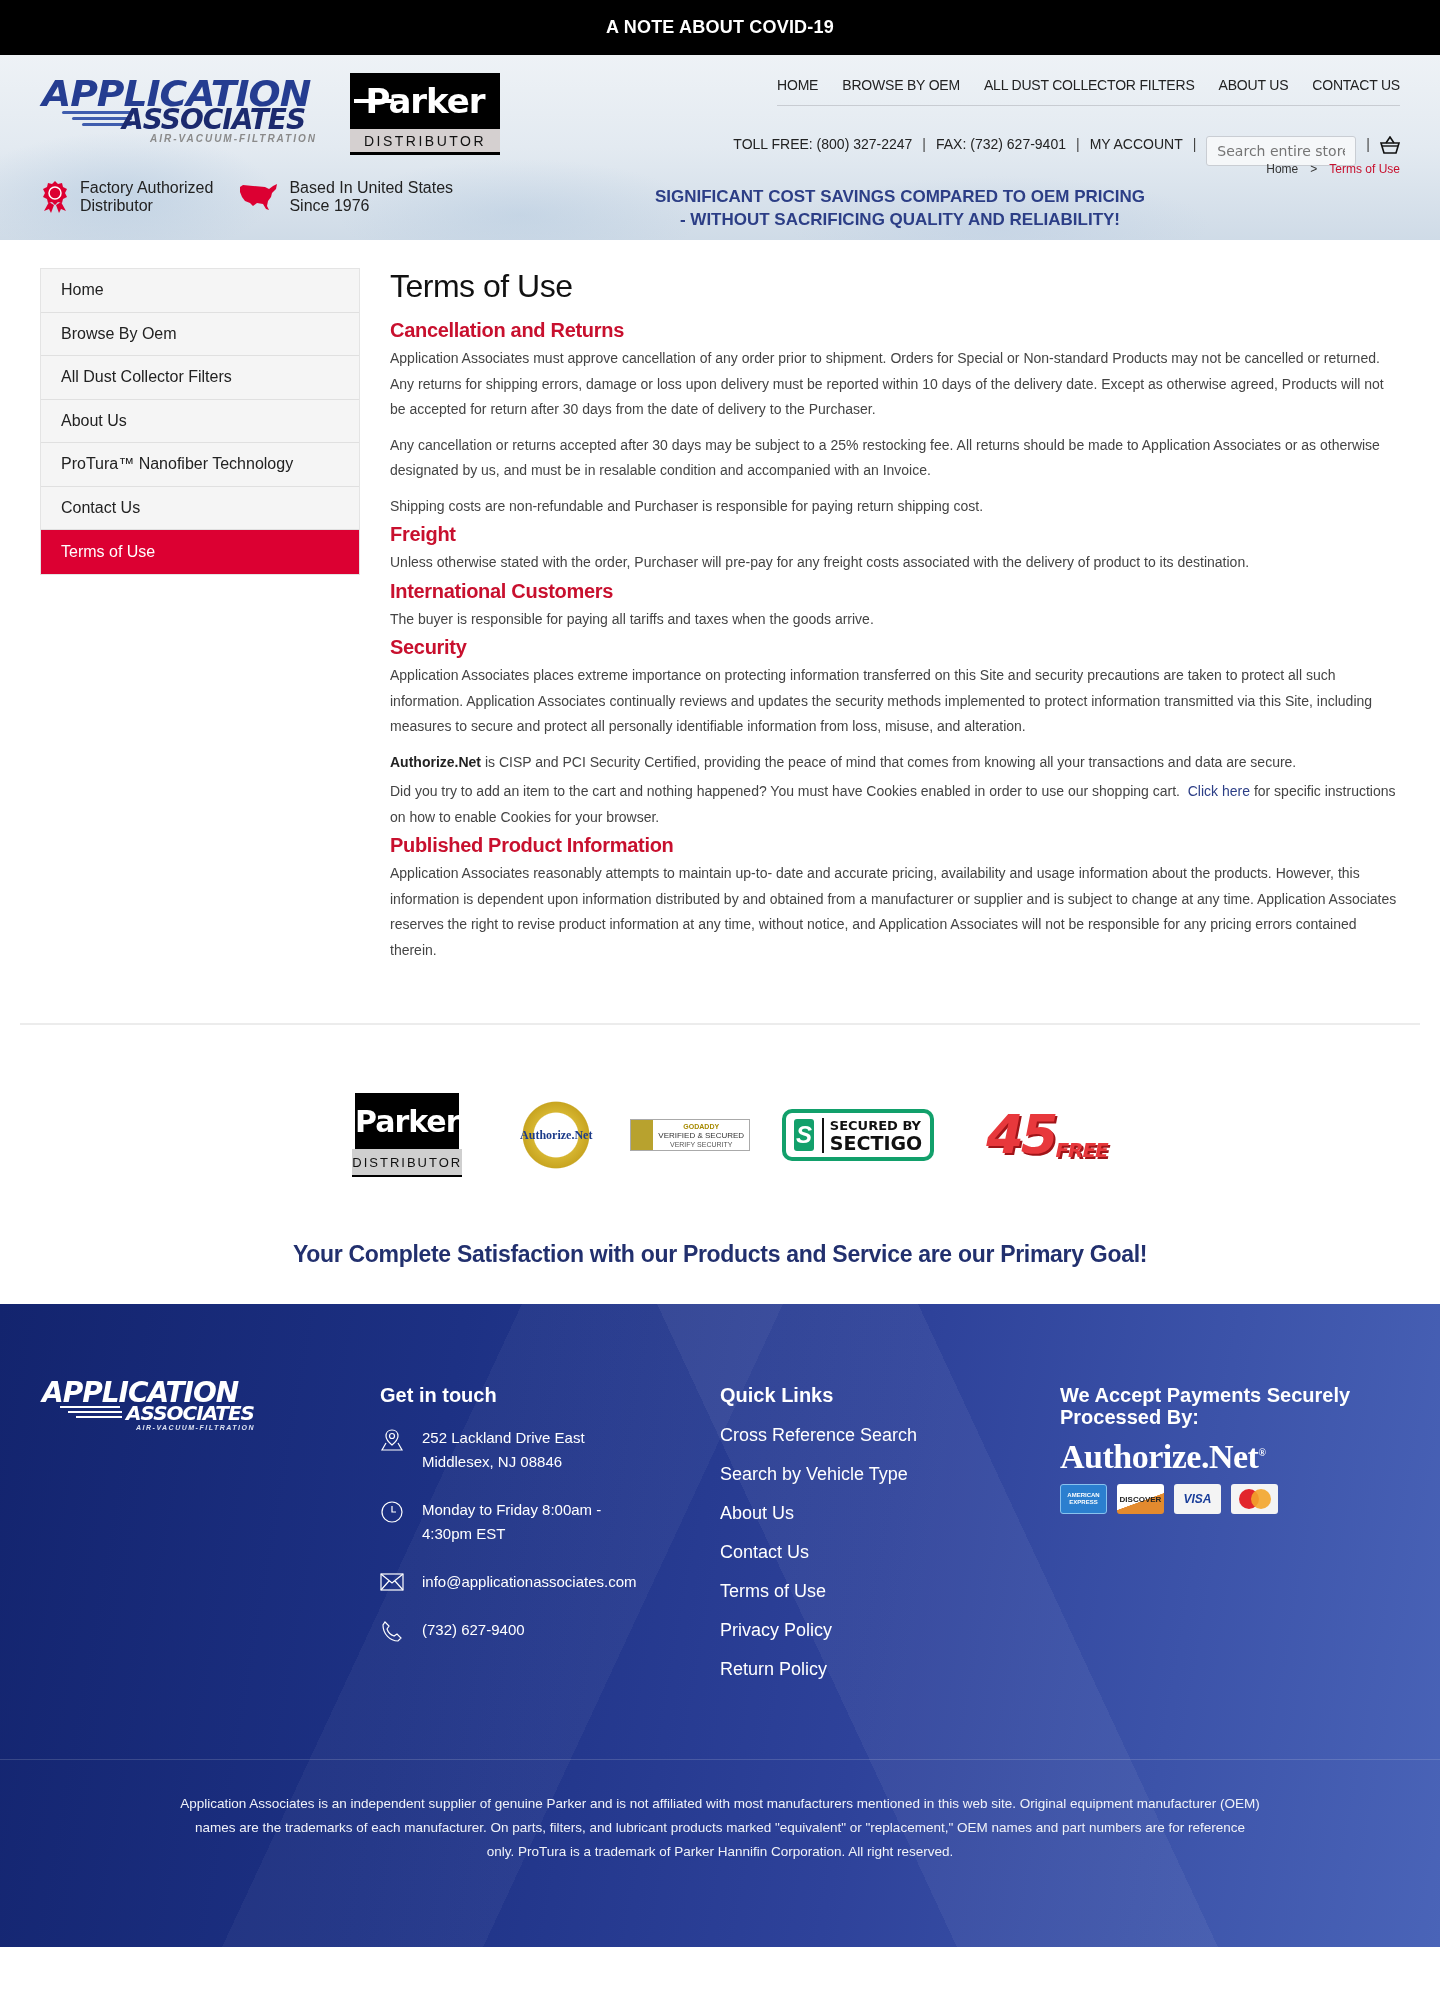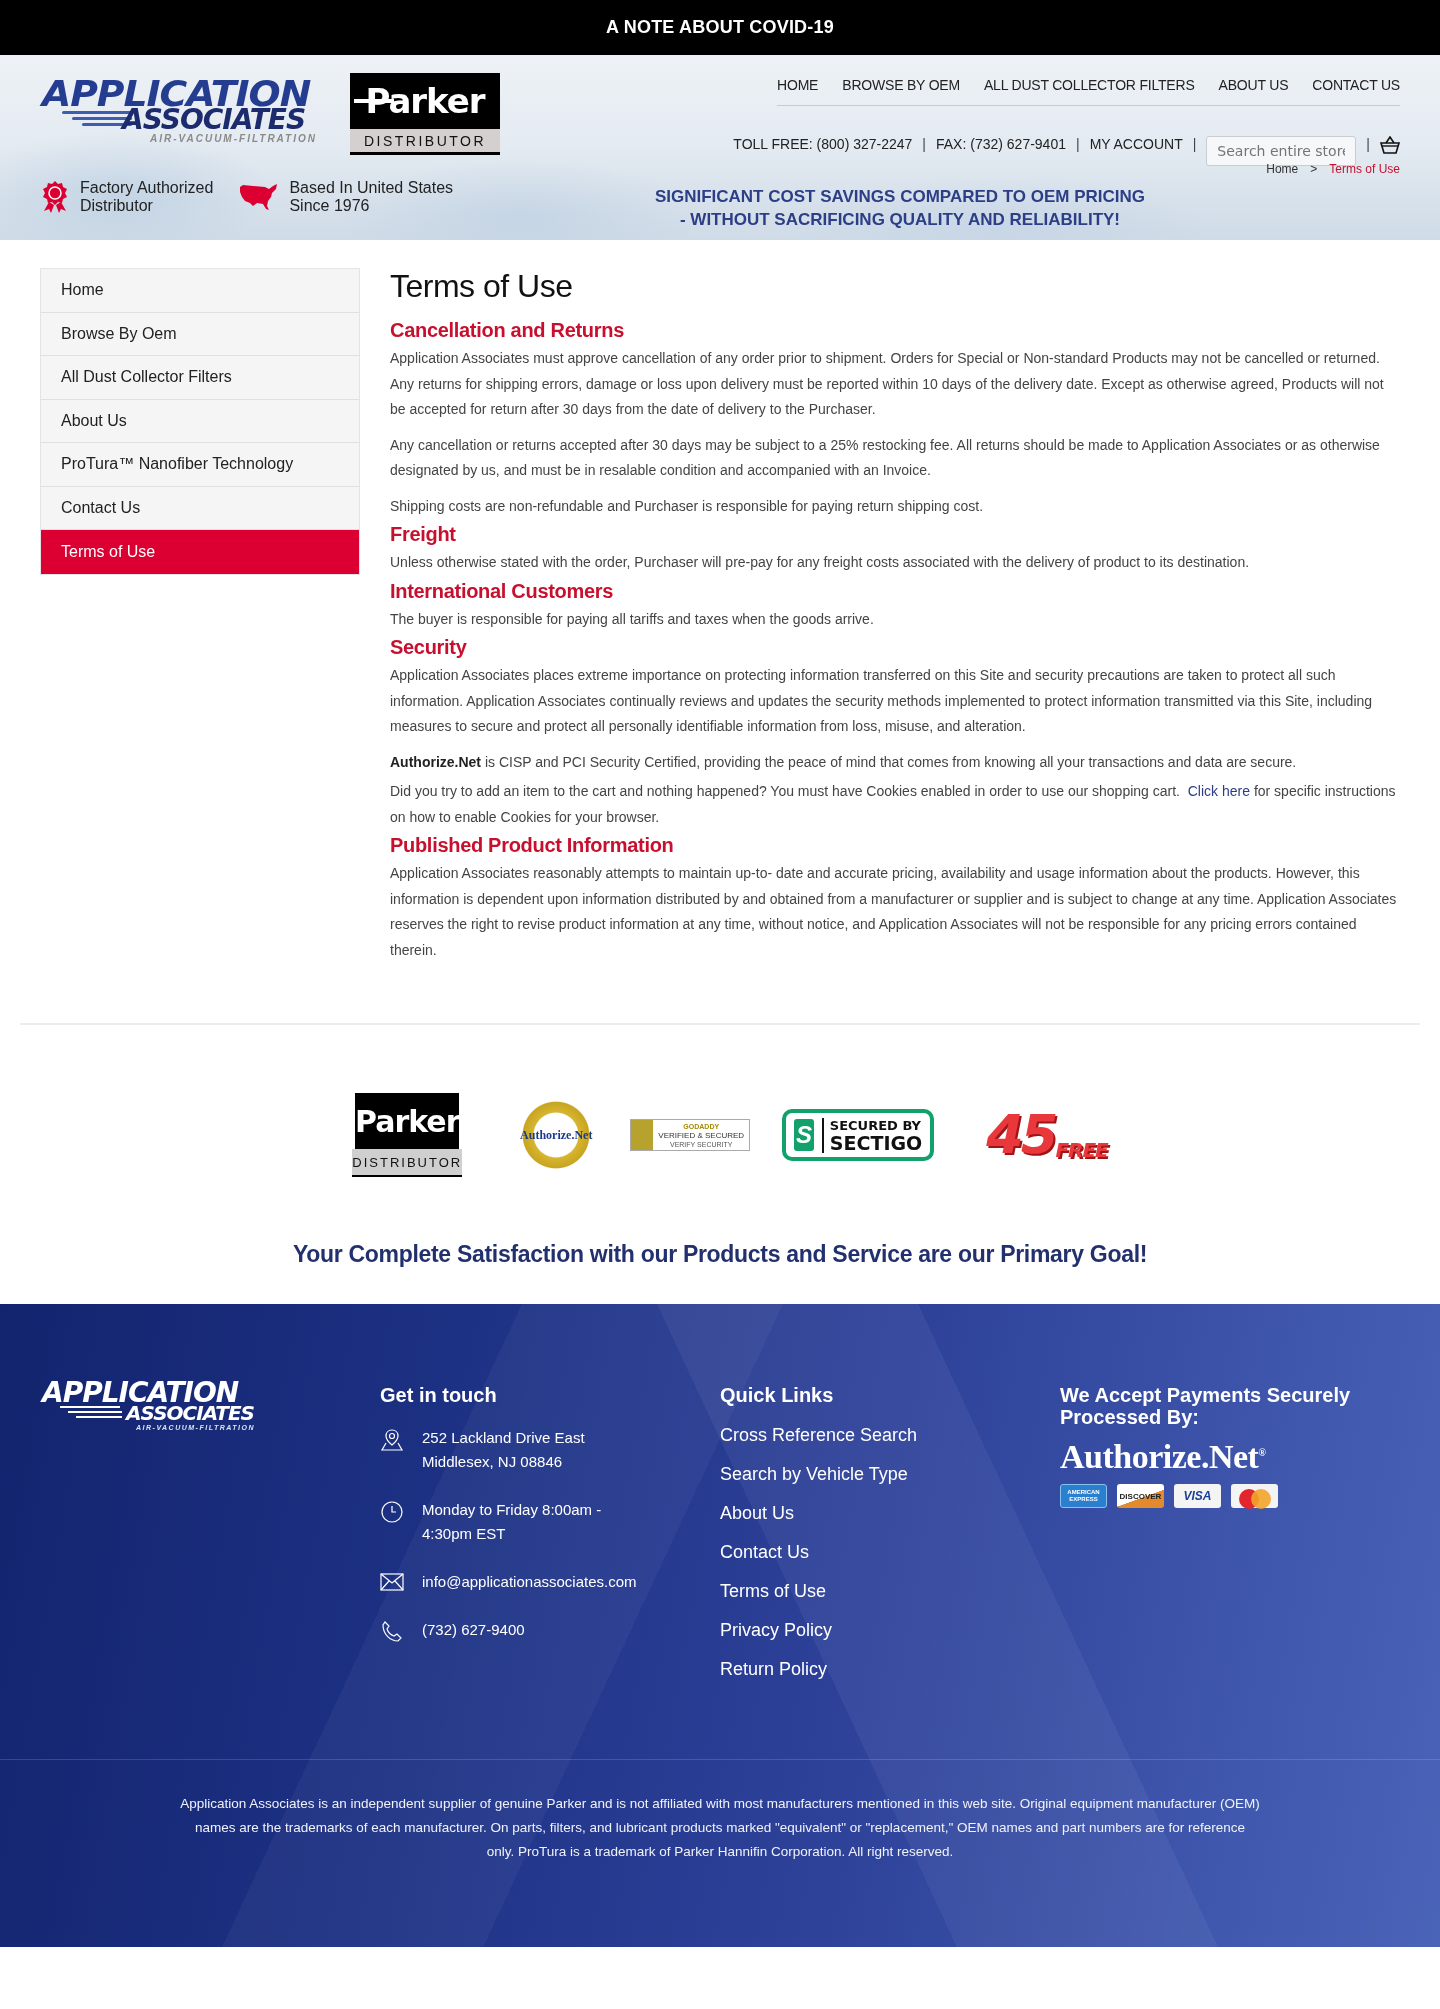--- a/index.html
+++ b/index.html
@@ -93,21 +93,21 @@
   .f-col h3 { font-size: 20px; font-weight: bold; margin-bottom: 20px; line-height: 22px; }
   .f-contact { left: 380px; width: 300px; }
   .f-row { display: flex; gap: 18px; font-size: 15px; line-height: 24px; margin-bottom: 24px; align-items: flex-start; }
   .f-row svg { flex-shrink: 0; margin-top: 2px; }
   .f-links { left: 720px; }
   .f-links a { display: block; color: #fff; text-decoration: none; font-size: 18px; margin-bottom: 20px; line-height: 19px; cursor: pointer; }
   .f-pay { left: 1060px; width: 320px; }
   .auth-word { font-family: "Liberation Serif", serif; font-weight: bold; font-size: 34px; margin-top: 8px; letter-spacing: -0.5px; }
   .auth-word sup { font-size: 10px; }
   .cards { display: flex; gap: 10px; margin-top: 8px; }
-  .card { width: 47px; height: 24px; border-radius: 3px; display: flex; align-items: center; justify-content: center; font-size: 8px; font-weight: bold; }
+  .card { width: 47px; height: 30px; border-radius: 3px; display: flex; align-items: center; justify-content: center; font-size: 8px; font-weight: bold; }
   .card.amex { background: #2b7fcf; color: #fff; border: 1px solid #89c2ee; font-size: 6px; line-height: 7px; text-align: center; }
   .card.disc { background: linear-gradient(160deg, #fff 55%, #e38a2e 56%); color: #222; }
   .card.visa { background: #f4f4f4; color: #1a3e9a; font-size: 12px; font-style: italic; }
   .card.mc { background: #f4f4f4; position: relative; }
   .card.mc .c1 { position: absolute; left: 8px; top: 5px; width: 20px; height: 20px; border-radius: 50%; background: #e2262c; }
   .card.mc .c2 { position: absolute; left: 20px; top: 5px; width: 20px; height: 20px; border-radius: 50%; background: #f3a52b; opacity: 0.9; }
 
   .f-divider { position: absolute; left: 0; right: 0; top: 455px; border-top: 1px solid rgba(255,255,255,0.15); }
   .f-legal { position: absolute; left: 180px; right: 180px; top: 488px; text-align: center; font-size: 13.5px; line-height: 24px; color: #f0f2f8; }
   .f-dev { position: absolute; left: 0; right: 0; top: 590px; text-align: center; font-size: 15px; color: #f0f2f8; }

